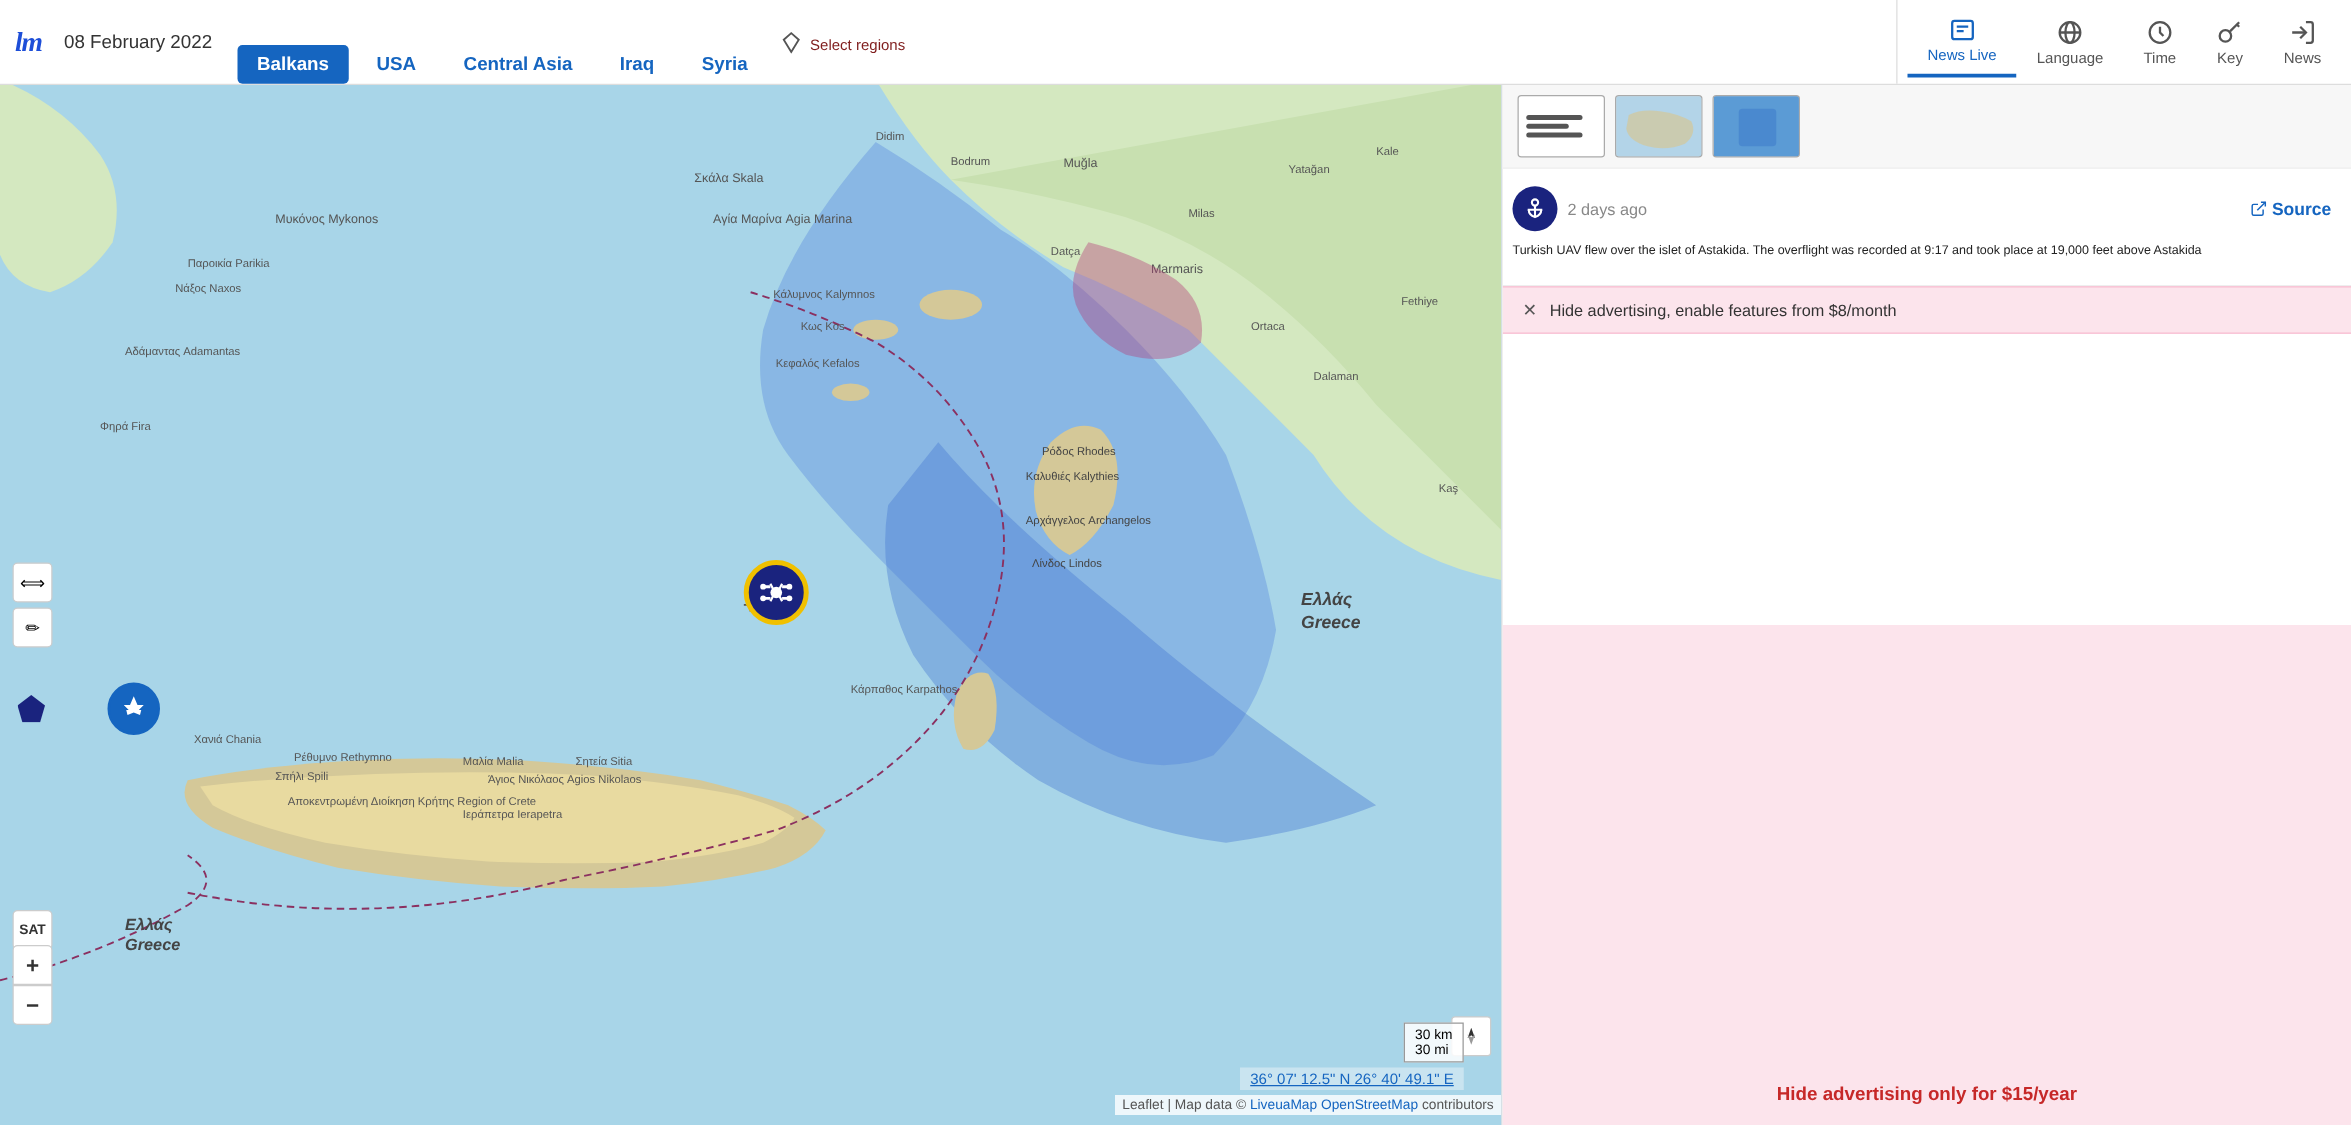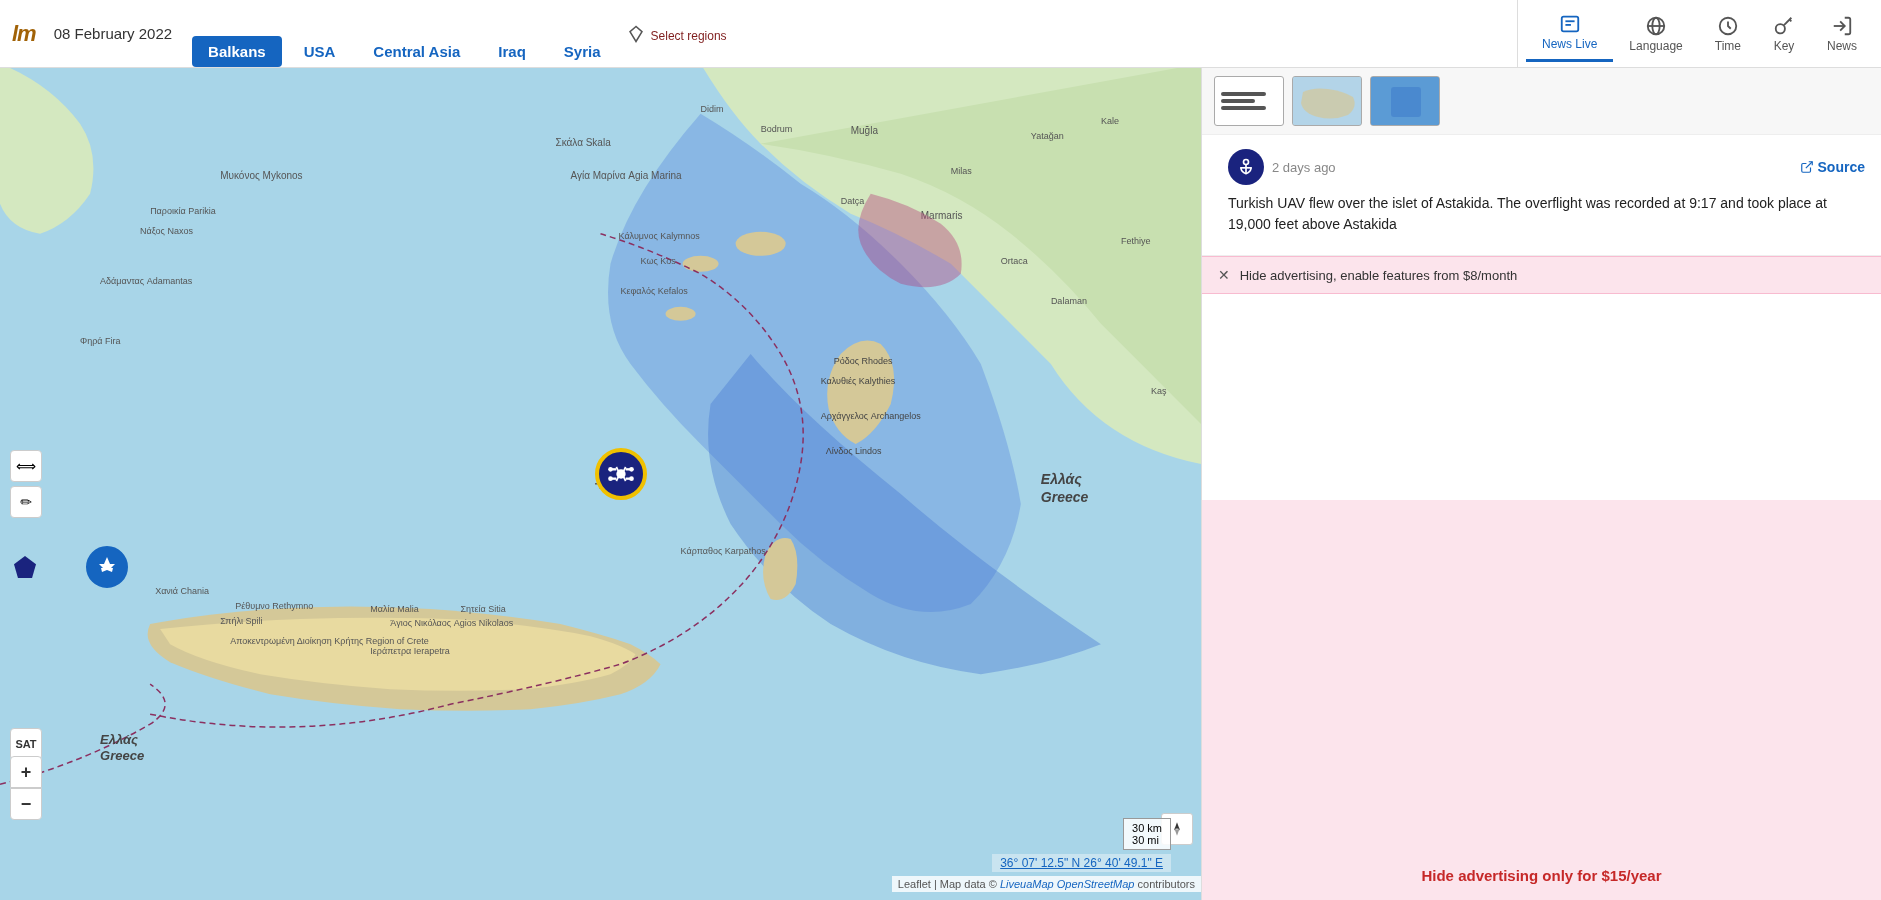--- a/index.html
+++ b/index.html
@@ -13,24 +13,25 @@
       background: #fff;
       border-bottom: 1px solid #ddd;
       padding: 0 12px;
       flex-shrink: 0;
       position: relative;
       z-index: 100;
     }
     .logo {
       font-size: 22px;
       font-weight: bold;
-      color: #a16207;
+      color: #1d4ed8;
       margin-right: 18px;
       font-style: italic;
       letter-spacing: -1px;
+      font-family: Liberation Serif, serif;
     }
     .date-label {
       font-size: 15px;
       color: #333;
       margin-right: 20px;
       white-space: nowrap;
     }
     .nav-btn {
       padding: 7px 16px;
       border-radius: 4px;
@@ -186,21 +187,21 @@
     
     .attribution {
       position: absolute;
       bottom: 8px;
       right: 0;
       font-size: 11px;
       color: #555;
       background: rgba(255,255,255,0.8);
       padding: 2px 6px;
     }
-    .attribution a { color: #1565c0; font-style: italic; }
+    .attribution a { color: #1565c0; }
 
     
     .crosshair {
       position: absolute;
       top: 50%;
       left: 50%;
       transform: translate(-50%, -50%);
       width: 24px;
       height: 24px;
       display: flex;
@@ -325,21 +326,21 @@
     .thumb-line.short { width: 60%; }
     .thumb-line.medium { width: 80%; }
 
     .sidebar-news {
       flex: 1;
       overflow-y: auto;
       padding: 0;
     }
 
     .news-item {
-      padding: 14px 16px 10px 26px;
+      padding: 14px 16px 10px 8px;
       border-bottom: 1px solid #eee;
     }
     .news-item-header {
       display: flex;
       align-items: center;
       justify-content: space-between;
       margin-bottom: 8px;
     }
     .news-icon {
       width: 36px;
@@ -362,21 +363,21 @@
       align-items: center;
       gap: 4px;
       color: #1565c0;
       font-size: 14px;
       font-weight: bold;
       text-decoration: none;
       cursor: pointer;
     }
     .news-source-link svg { width: 14px; height: 14px; }
     .news-text {
-      font-size: 14px;
+      font-size: 10px;
       color: #222;
       line-height: 1.5;
       margin-bottom: 10px;
     }
     .news-actions {
       display: flex;
       align-items: center;
       gap: 12px;
     }
     .news-action-btn {

